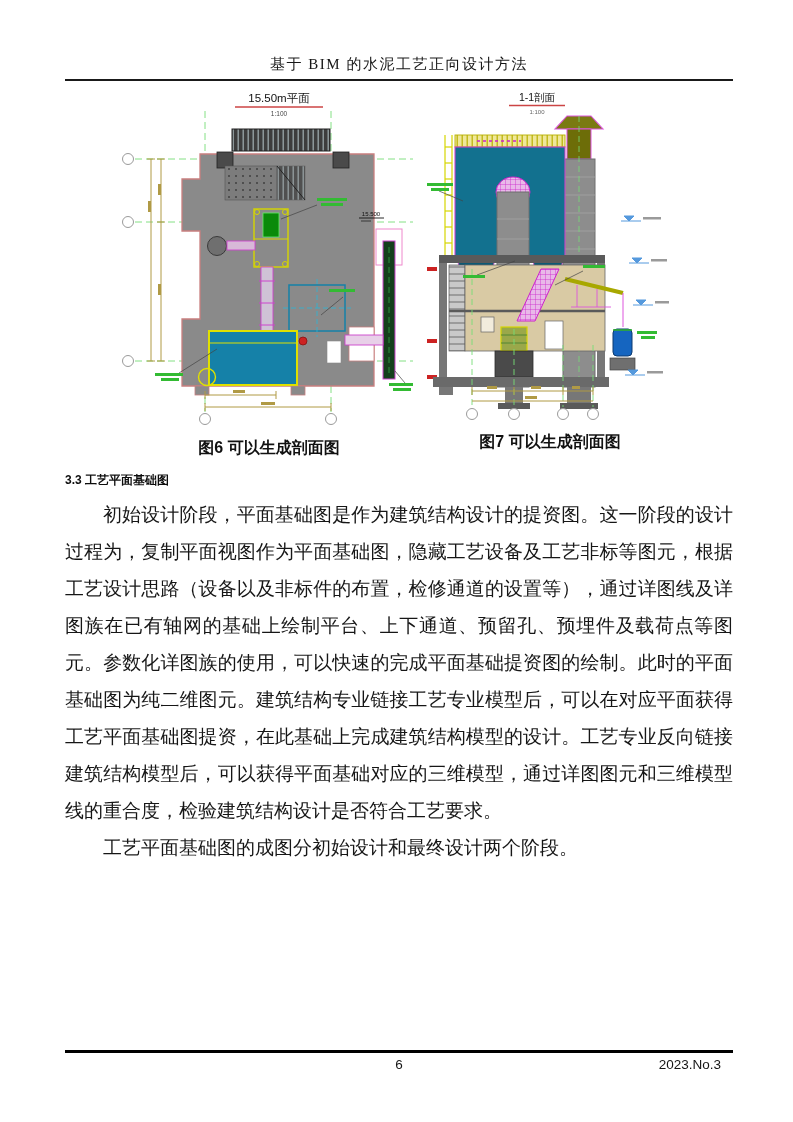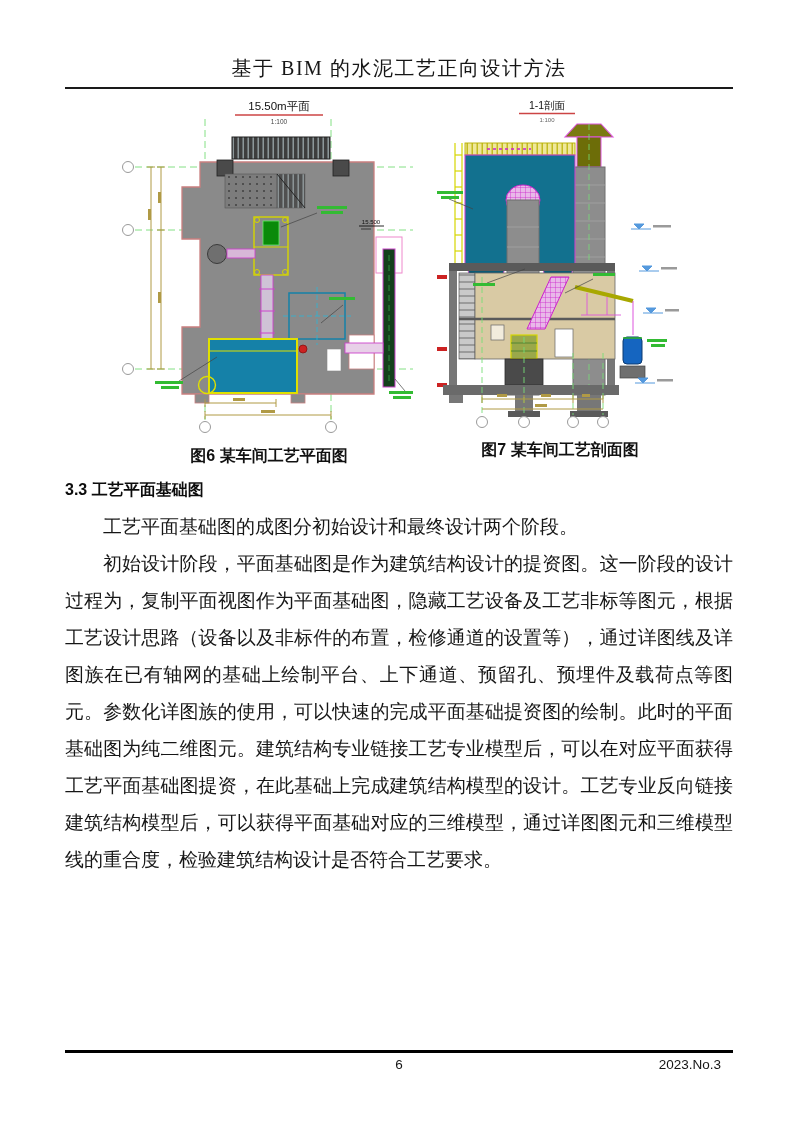--- a/index.html
+++ b/index.html
@@ -7,46 +7,46 @@
     position:relative;
     width:793px; height:1122px;
     margin:0 auto;
     background:#ffffff;
     font-family:"Liberation Serif","DejaVu Serif",serif;
     color:#161616;
     overflow:hidden;
   }
   .content { position:absolute; left:65px; top:55px; width:668px; }
 
-  .running-header { text-align:center; font-size:20px; letter-spacing:1.5px; padding-bottom:5px; }
+  .running-header { text-align:center; font-size:15px; letter-spacing:1.5px; padding-bottom:5px; }
   .header-rule { border-top:2px solid #1a1a1a; margin-bottom:3px; }
 
   p.body-para {
     margin:0; font-size:19px; line-height:37px;
     text-align:justify; text-indent:2em;
   }
   p.no-indent { text-indent:0; }
 
   .figures-row {
     display:flex; align-items:flex-start;
-    margin:8px 0 2px 56px; gap:18px;
+    margin:8px 0 2px 56px; gap:8px;
   }
   figure { margin:0; padding:0; }
   figcaption {
     font-family:"Liberation Sans","DejaVu Sans",sans-serif;
     font-weight:bold; font-size:16px; text-align:center; margin-top:3px;
     color:#111;
   }
   .fig6 { width:296px; }
   .fig7 { width:250px; }
 
   h3.section-heading {
     margin:13px 0 7px 0;
     font-family:"Liberation Sans","DejaVu Sans",sans-serif;
-    font-size:16px; font-weight:bold; color:#0c0c0c;
+    font-size:12px; font-weight:bold; color:#0c0c0c;
   }
 
   .page-footer { position:absolute; left:65px; width:668px; top:1050px; }
   .footer-rule { border-top:3px solid #000; }
   .footer-row { position:relative; margin-top:4px; height:20px;
     font-family:"Liberation Sans","DejaVu Sans",sans-serif; font-size:13.5px; }
   .footer-page-number { text-align:center; }
   .footer-issue { position:absolute; right:12px; top:0; }
 
   svg text { font-family:"Liberation Sans","DejaVu Sans",sans-serif; }
@@ -200,21 +200,21 @@
             <line x1="84" y1="306" x2="155" y2="306"></line>
             <line x1="84" y1="302" x2="84" y2="310"></line>
               <line x1="155" y1="302" x2="155" y2="310"></line>
             <rect x="112" y="301" width="12" height="3" fill="#b09a45" stroke="none"></rect>
             <line x1="84" y1="318" x2="210" y2="318"></line>
             <line x1="84" y1="314" x2="84" y2="322"></line>
               <line x1="210" y1="314" x2="210" y2="322"></line>
             <rect x="140" y="313" width="14" height="3" fill="#b09a45" stroke="none"></rect>
           </g>
         </svg>
-        <figcaption>图6 某车间工艺平面图</figcaption>
+        <figcaption>图6 可以生成剖面图</figcaption>
       </figure>
 
       <figure class="fig7">
         <svg width="250" height="336" viewBox="0 0 250 336">
           <defs>
             <pattern id="mgrid7" width="5" height="5" patternUnits="userSpaceOnUse">
               <rect width="5" height="5" fill="#e9b8e9"></rect>
               <path d="M0,0 H5 M0,0 V5" stroke="#cc22cc" stroke-width="0.8" fill="none"></path>
             </pattern>
             <pattern id="yhatch7" width="5" height="12" patternUnits="userSpaceOnUse">
@@ -386,28 +386,28 @@
             <rect x="100" y="307" width="12" height="3" fill="#b09a45" stroke="none"></rect>
           </g>
 
           <g fill="#ffffff" stroke="#9a9a9a" stroke-width="1">
             <circle cx="47" cy="325" r="5.5"></circle>
             <circle cx="89" cy="325" r="5.5"></circle>
             <circle cx="138" cy="325" r="5.5"></circle>
             <circle cx="168" cy="325" r="5.5"></circle>
           </g>
         </svg>
-        <figcaption>图7 某车间工艺剖面图</figcaption>
+        <figcaption>图7 可以生成剖面图</figcaption>
       </figure>
     </div>
 
     <h3 class="section-heading">3.3 工艺平面基础图</h3>
 
+    <p class="body-para">初始设计阶段，平面基础图是作为建筑结构设计的提资图。这一阶段的设计过程为，复制平面视图作为平面基础图，隐藏工艺设备及工艺非标等图元，根据工艺设计思路（设备以及非标件的布置，检修通道的设置等），通过详图线及详图族在已有轴网的基础上绘制平台、上下通道、预留孔、预埋件及载荷点等图元。参数化详图族的使用，可以快速的完成平面基础提资图的绘制。此时的平面基础图为纯二维图元。建筑结构专业链接工艺专业模型后，可以在对应平面获得工艺平面基础图提资，在此基础上完成建筑结构模型的设计。工艺专业反向链接建筑结构模型后，可以获得平面基础对应的三维模型，通过详图图元和三维模型线的重合度，检验建筑结构设计是否符合工艺要求。</p>
     <p class="body-para">工艺平面基础图的成图分初始设计和最终设计两个阶段。</p>
-    <p class="body-para">初始设计阶段，平面基础图是作为建筑结构设计的提资图。这一阶段的设计过程为，复制平面视图作为平面基础图，隐藏工艺设备及工艺非标等图元，根据工艺设计思路（设备以及非标件的布置，检修通道的设置等），通过详图线及详图族在已有轴网的基础上绘制平台、上下通道、预留孔、预埋件及载荷点等图元。参数化详图族的使用，可以快速的完成平面基础提资图的绘制。此时的平面基础图为纯二维图元。建筑结构专业链接工艺专业模型后，可以在对应平面获得工艺平面基础图提资，在此基础上完成建筑结构模型的设计。工艺专业反向链接建筑结构模型后，可以获得平面基础对应的三维模型，通过详图图元和三维模型线的重合度，检验建筑结构设计是否符合工艺要求。</p>
   </div>
 
   <div class="page-footer">
     <div class="footer-rule"></div>
     <div class="footer-row">
       <div class="footer-page-number">6</div>
       <div class="footer-issue">2023.No.3</div>
     </div>
   </div>
 </div>

